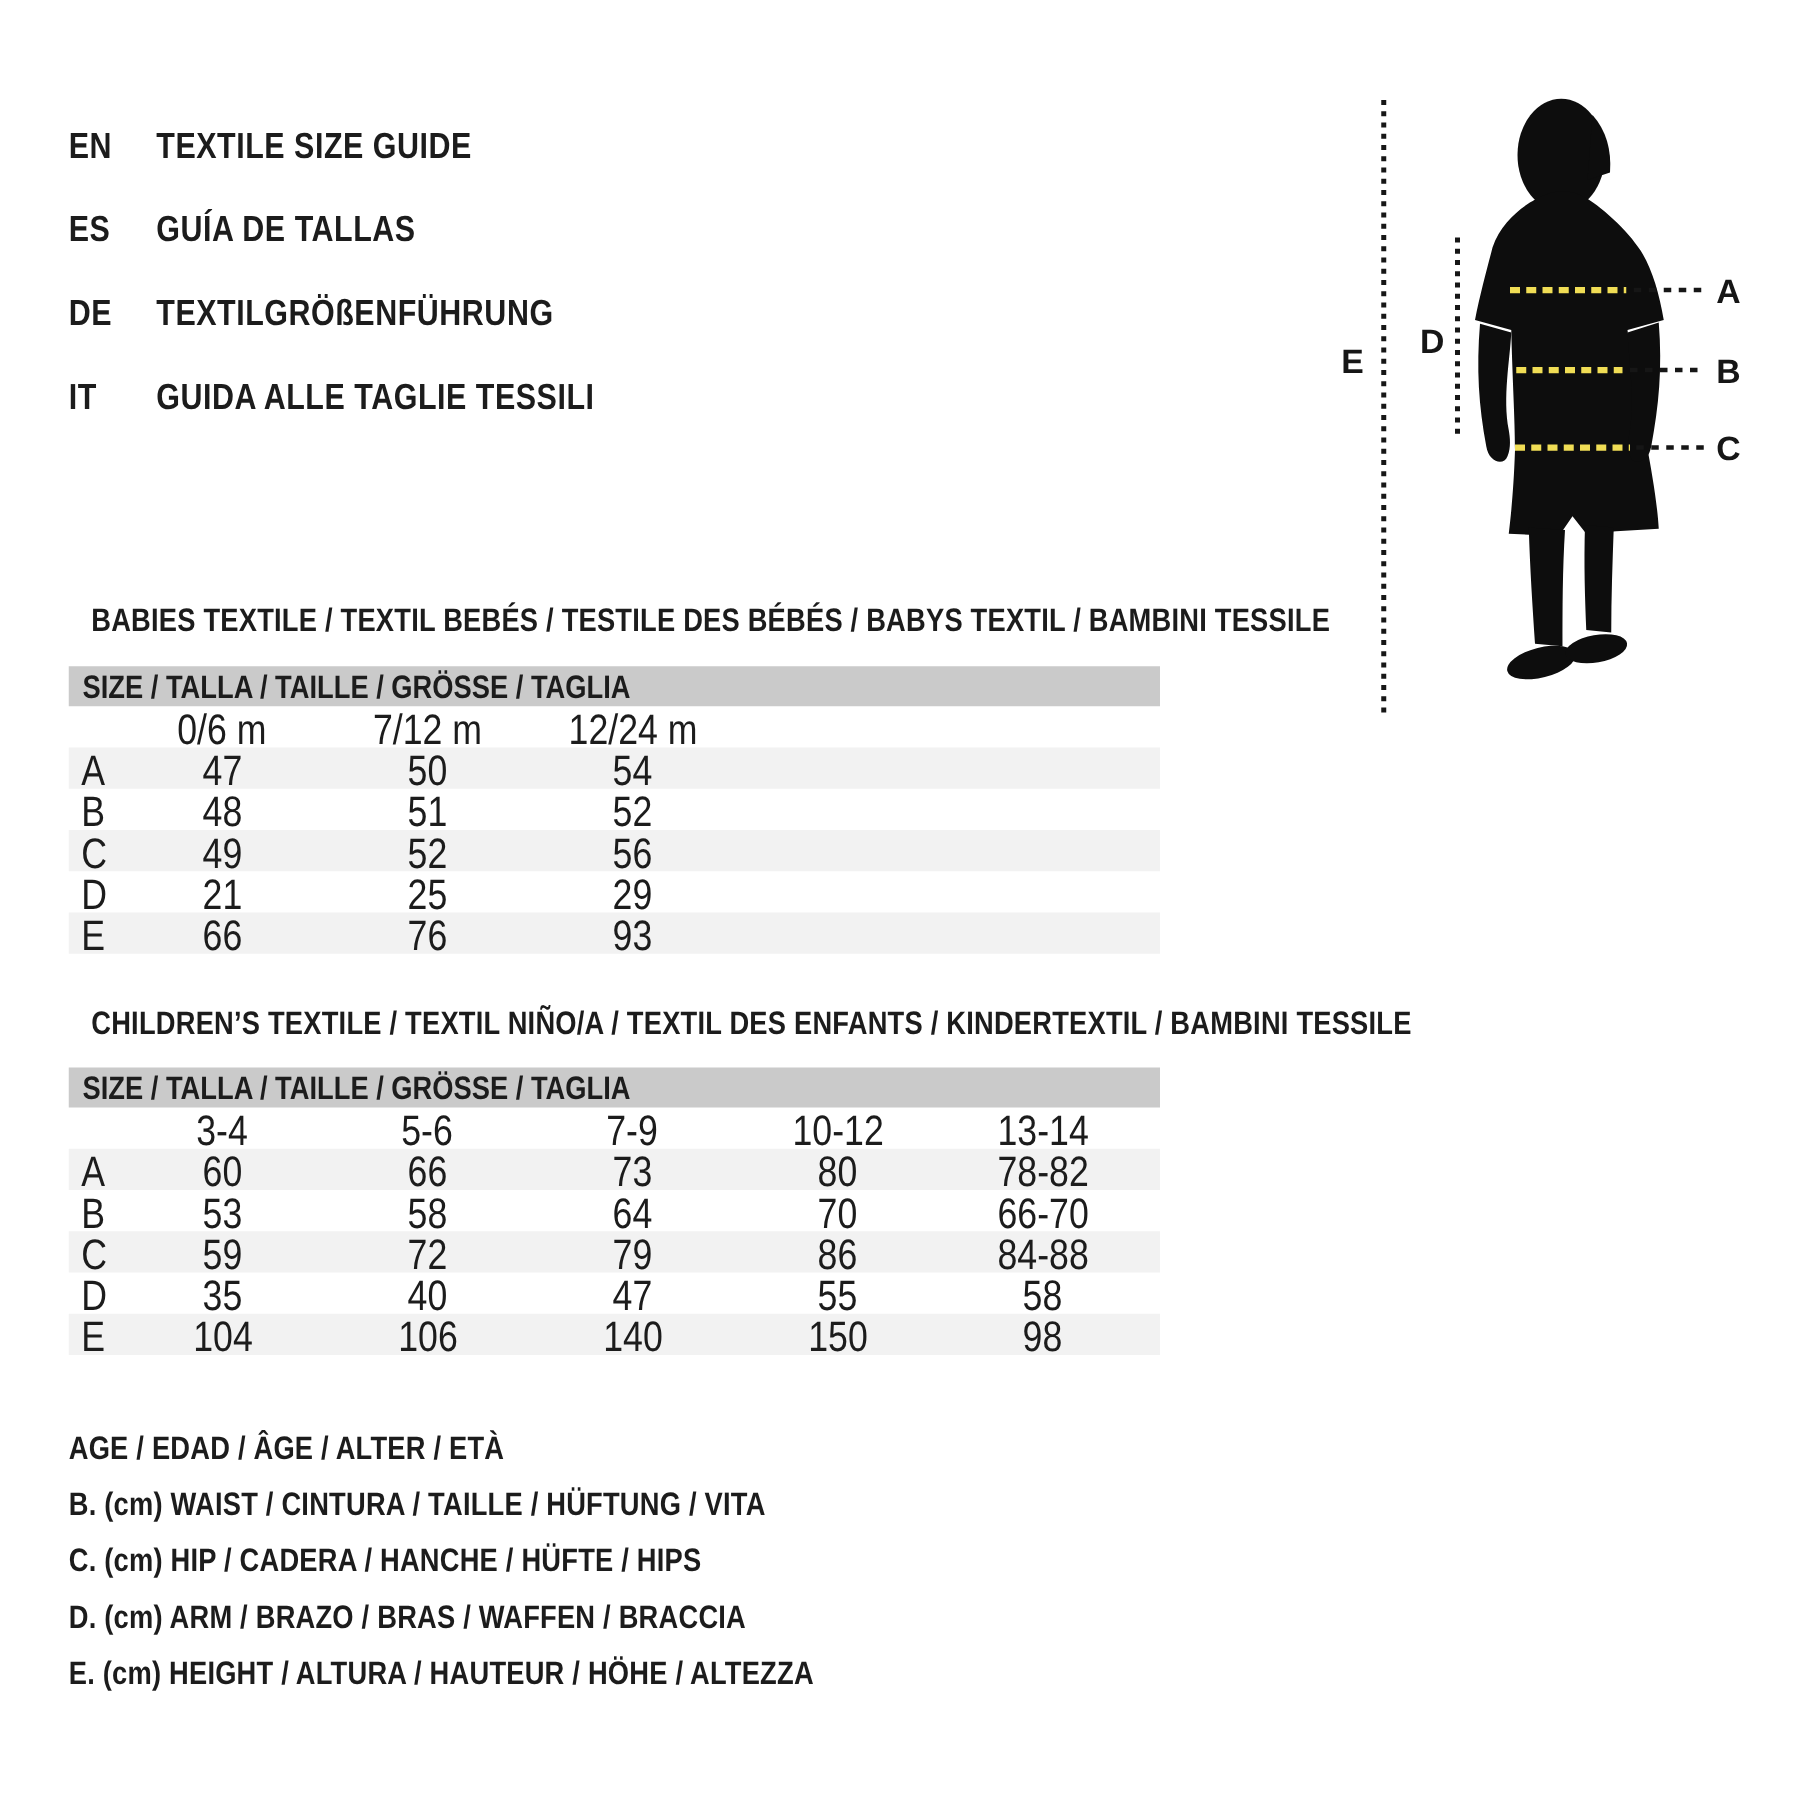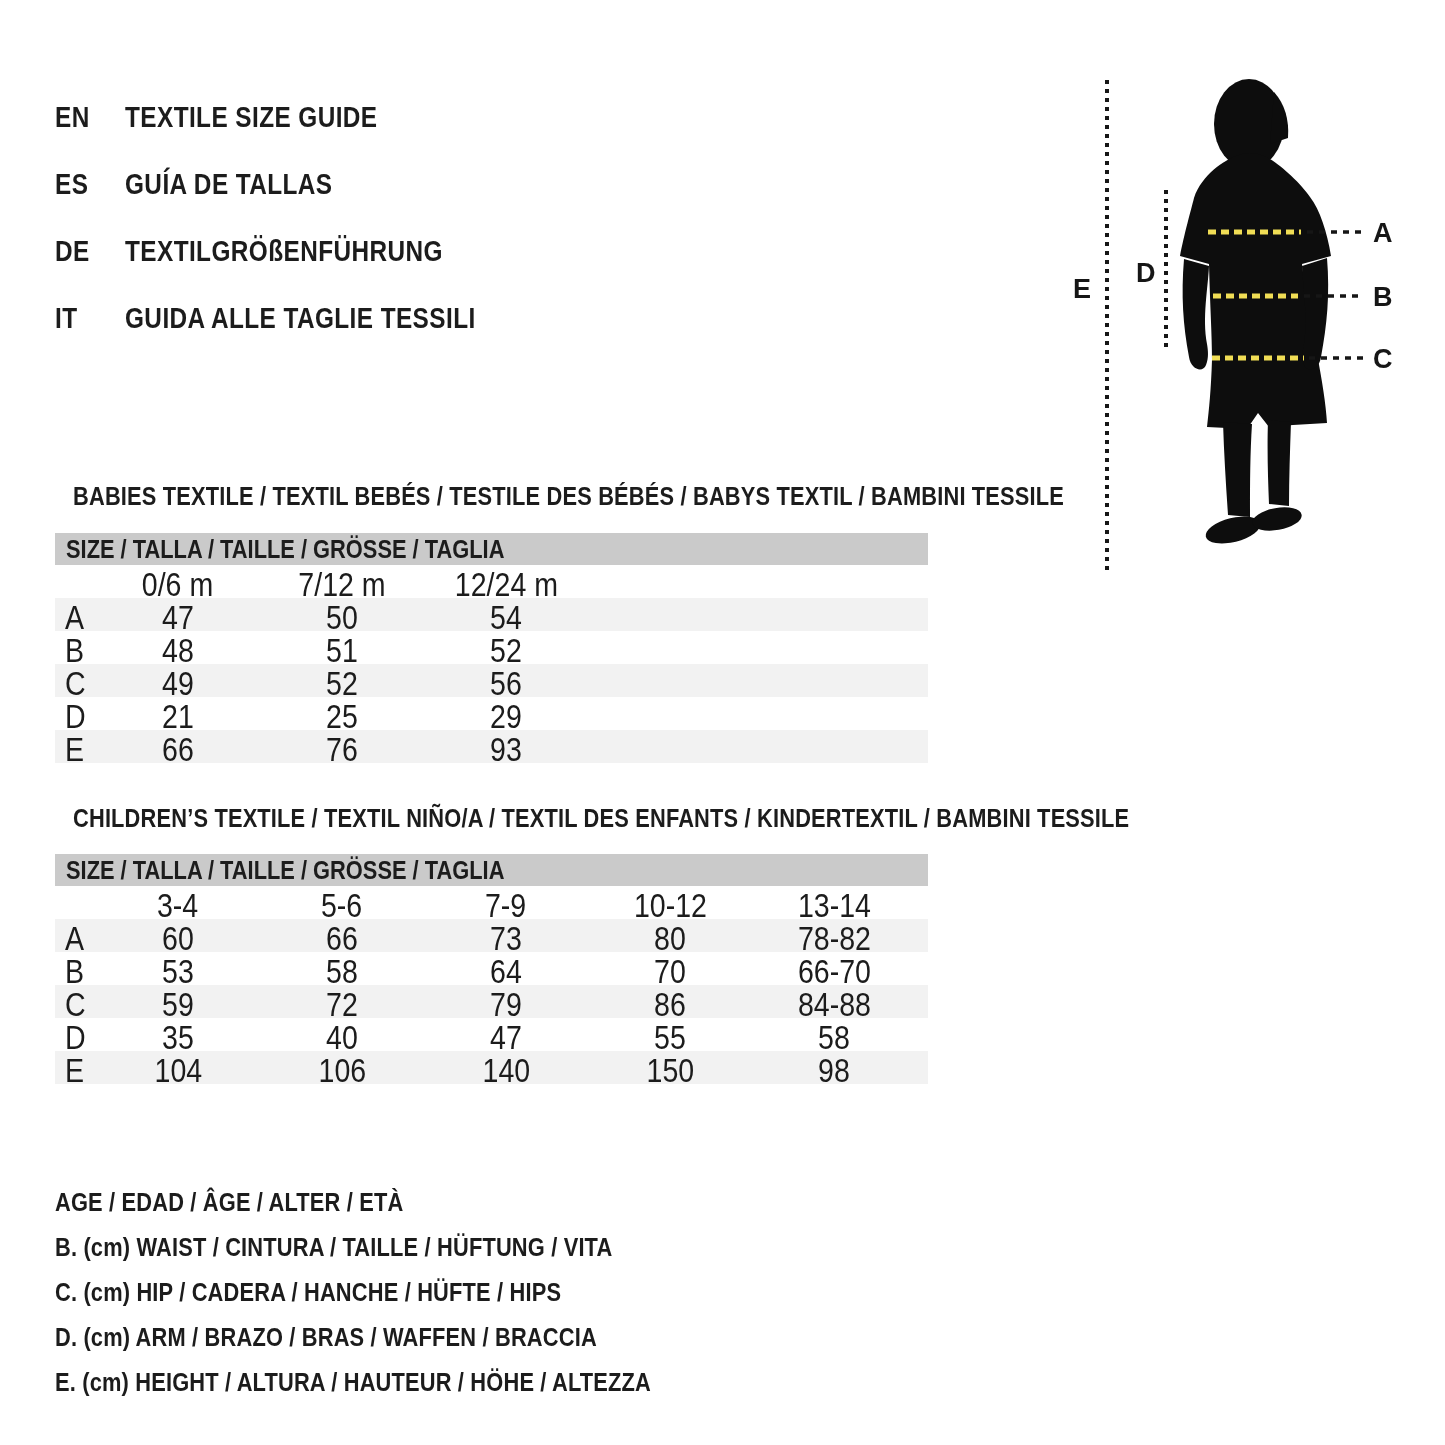--- a/index.html
+++ b/index.html
@@ -27,21 +27,21 @@
   .size-table{position:absolute;left:55px;width:873px;}
   .table-babies{top:533px;}
   .table-children{top:854px;}
   .size-bar{height:32px;background:#cacaca;display:flex;align-items:flex-end;padding-left:11px;box-sizing:border-box;font-size:26px;font-weight:700;}
   .t-row{display:grid;grid-template-columns:41px 164px 164px 164px 164px 164px 1fr;height:33px;align-items:center;font-size:34px;}
   .t-row .lbl{text-align:left;padding-left:10px;}
   .t-row .val{text-align:center;}
   .t-row.striped{background:#f2f2f2;}
 
   
-  .legend-block{position:absolute;left:55px;top:1136px;margin-top:44px;}
+  .legend-block{position:absolute;left:55px;top:1136px;}
   .legend-line{height:45px;display:flex;align-items:center;font-size:26px;font-weight:700;letter-spacing:0.2px;}
 </style>
 </head>
 <body>
 
 <div class="lang-block">
   <div class="lang-row">
     <span class="lang-code"><span class="cx">EN</span></span>
     <span class="cx">TEXTILE SIZE GUIDE</span>
   </div>

